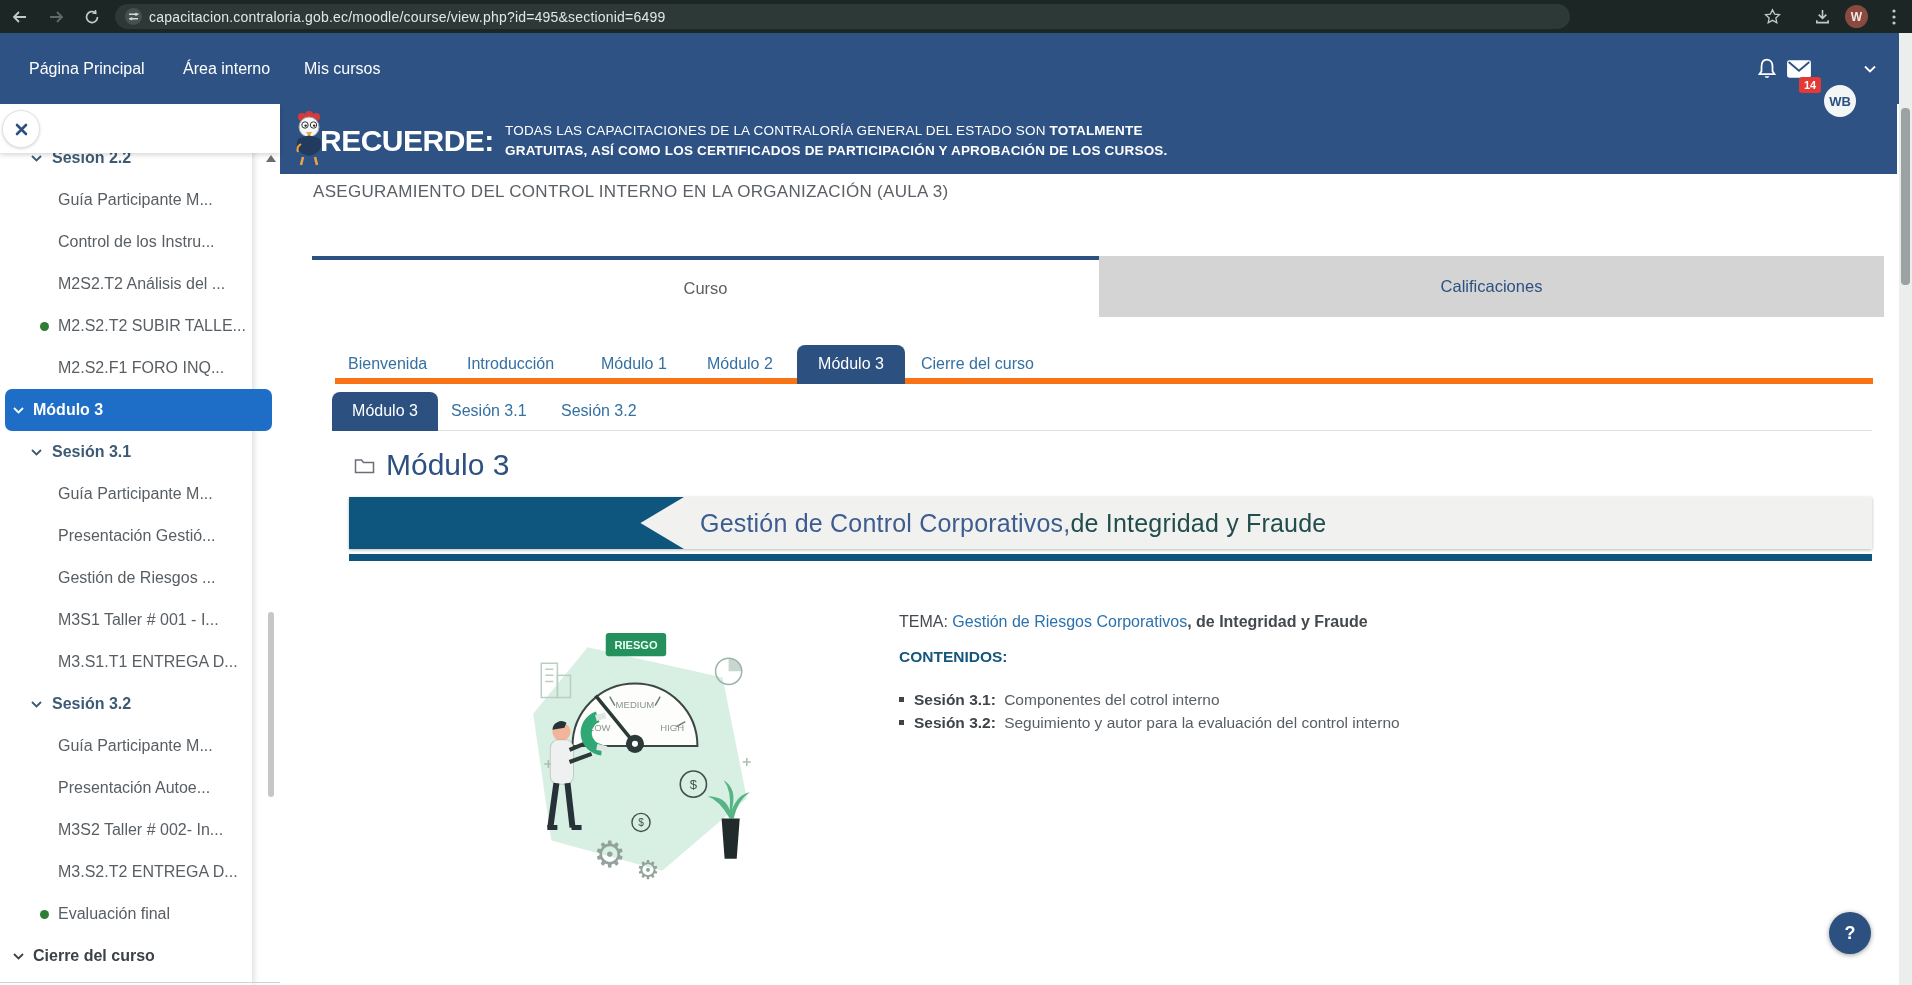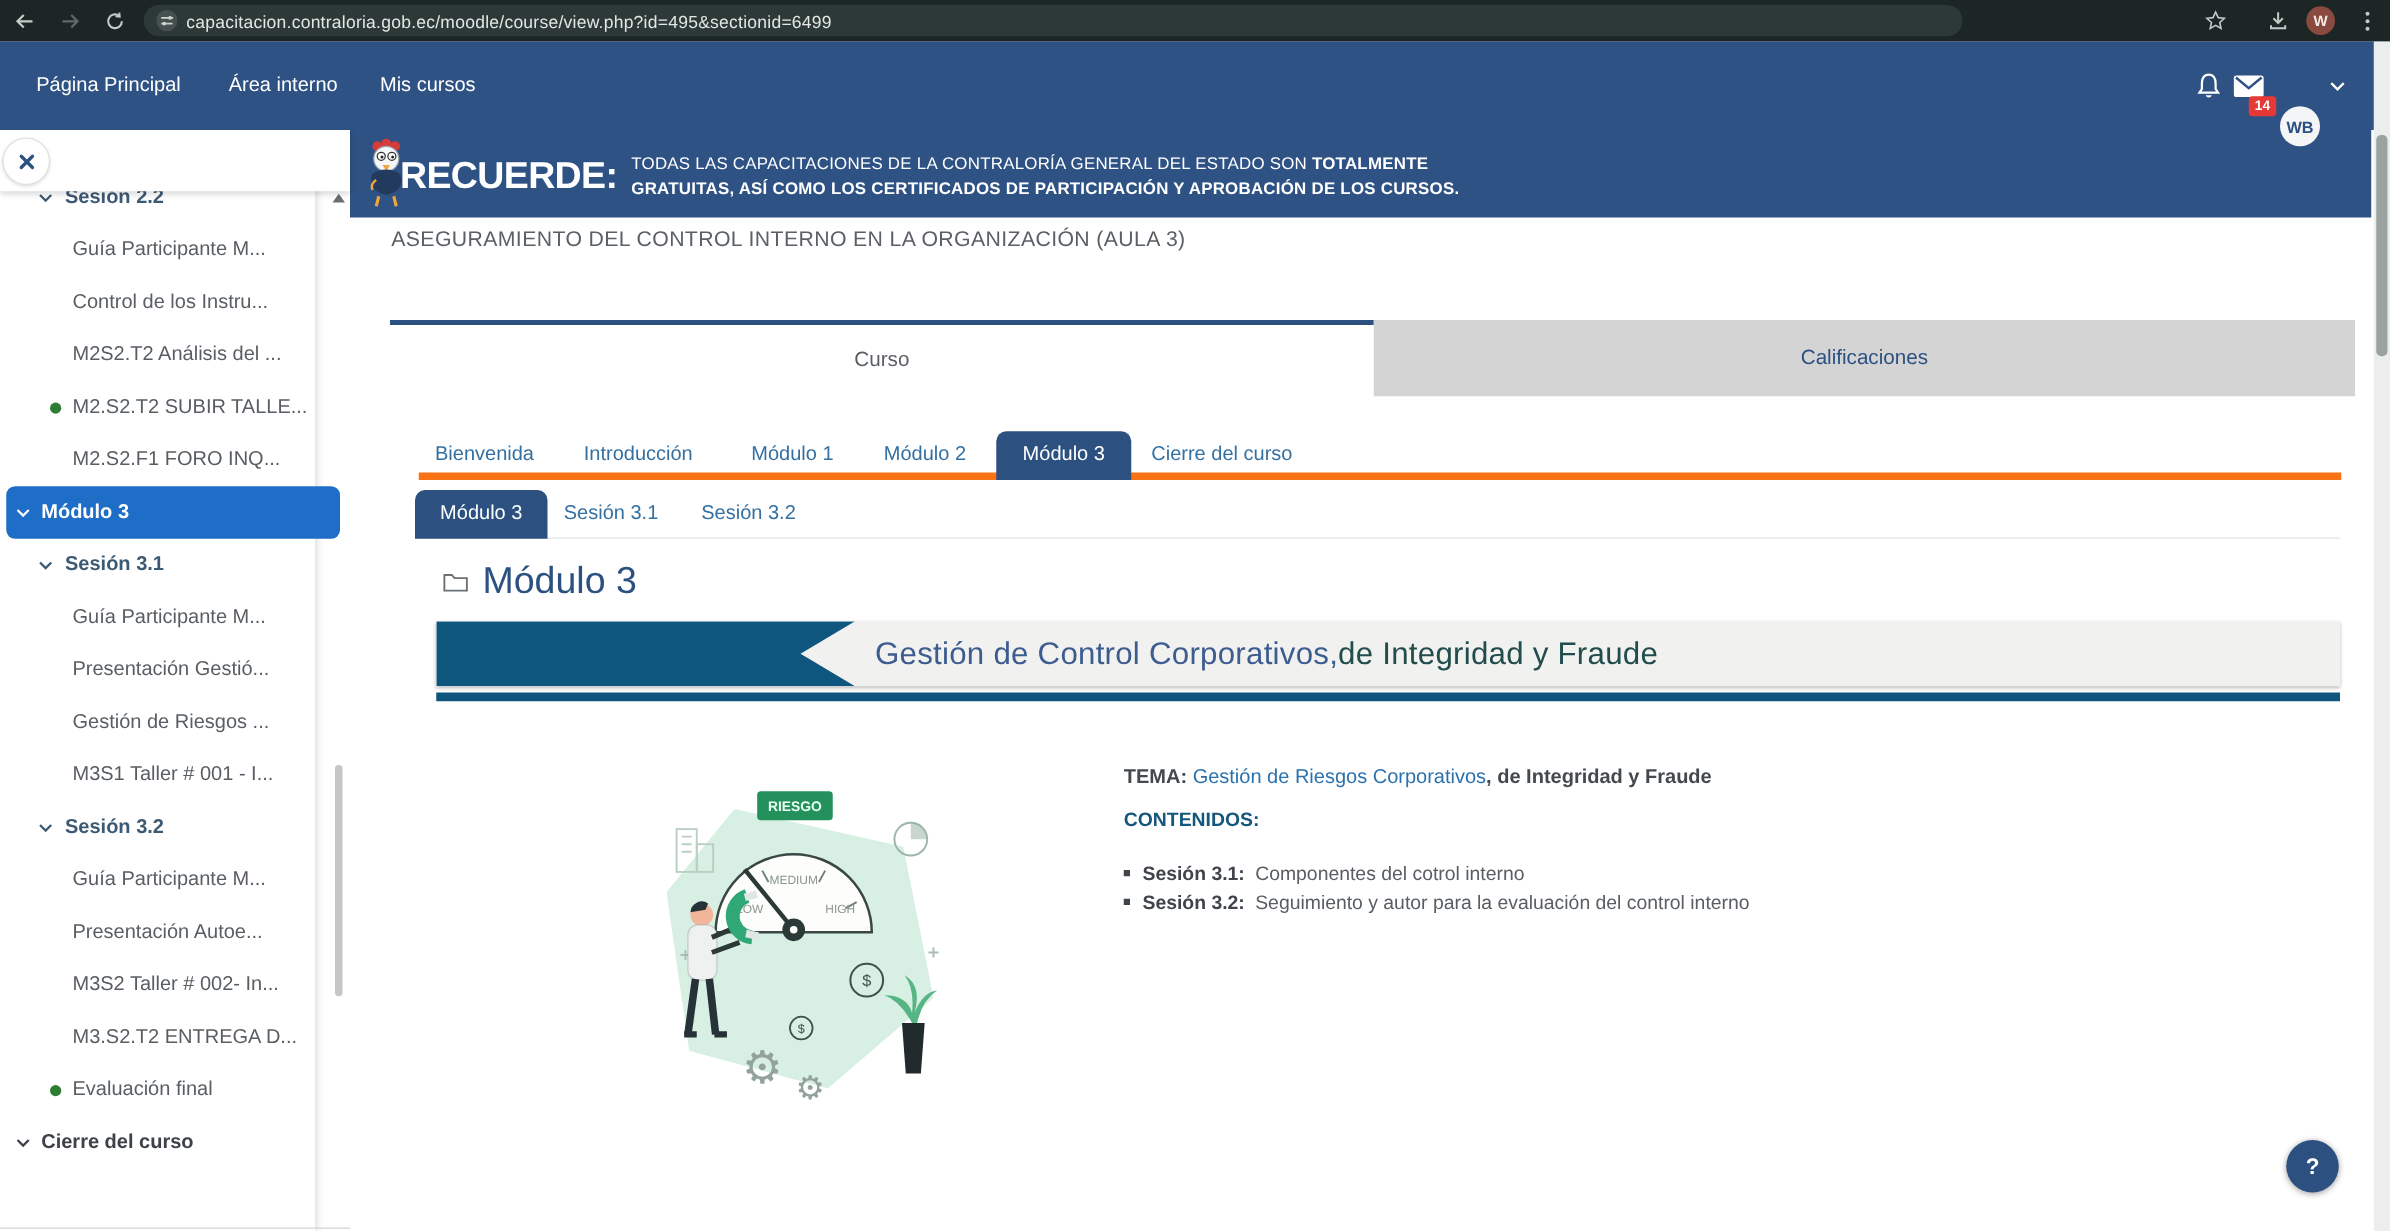--- a/index.html
+++ b/index.html
@@ -89,21 +89,21 @@
   #ribbon-text { position:absolute; left:351px; top:0; height:52px; display:flex; align-items:center;
     font-size:25px; letter-spacing:.2px; white-space:nowrap; }
   #ribbon-text .p1 { color:#3d5c90; }
   #ribbon-text .p2 { color:#214d4d; }
   #ribbon-bar { position:absolute; left:349px; top:554px; width:1523px; height:7px; background:#0e567e; }
 
   #illustration { position:absolute; left:509px; top:625px; }
 
   #tema-block { position:absolute; left:899px; top:611px; width:800px; }
   .tema-line { font-size:16px; line-height:21px; }
-  .tema-line .lab { color:#44494e; font-weight:bold;text-align:center; }
+  .tema-line .lab { color:#44494e; font-weight:normal;text-align:center; }
   .tema-line .lnk { color:#2b72ad; font-weight:normal; }
   .tema-line .rest { color:#44494e; font-weight:bold; }
   #contenidos { margin-top:16px; color:#15567d; font-weight:bold; font-size:15.5px; }
   #bullet-list { margin-top:22px; font-size:15.5px; line-height:23px; color:#585e63; }
   .blt { display:flex; align-items:baseline; }
   .blt .sq { width:5px; height:5px; background:#3f444a; display:inline-block; margin-right:10px; flex:none;
     position:relative; top:-3px; }
   .blt b { color:#3f444a; margin-right:4px; }
 
   #help-btn { position:absolute; left:1829px; top:912px; width:42px; height:42px; border-radius:50%; background:#2c5180;
@@ -375,20 +375,23 @@
         </div>
       <div class="sn-row leaf">
           <span class="lbl">Presentación Gestió...</span>
         </div>
       <div class="sn-row leaf">
           <span class="lbl">Gestión de Riesgos ...</span>
         </div>
       <div class="sn-row leaf">
           <span class="lbl">M3S1 Taller # 001 - I...</span>
         </div>
+      <div class="sn-row leaf">
+          <span class="lbl">M3.S1.T1 ENTREGA D...</span>
+        </div>
       <div class="sn-row sub">
         <span class="chev">
             <svg width="11" height="7" viewBox="0 0 11 7">
               <path d="M1,1 L5.5,5.5 L10,1" stroke="currentColor" stroke-width="1.8" fill="none"></path>
             </svg>
           </span>
         <span class="lbl">Sesión 3.2</span>
       </div>
       <div class="sn-row leaf">
           <span class="lbl">Guía Participante M...</span>

